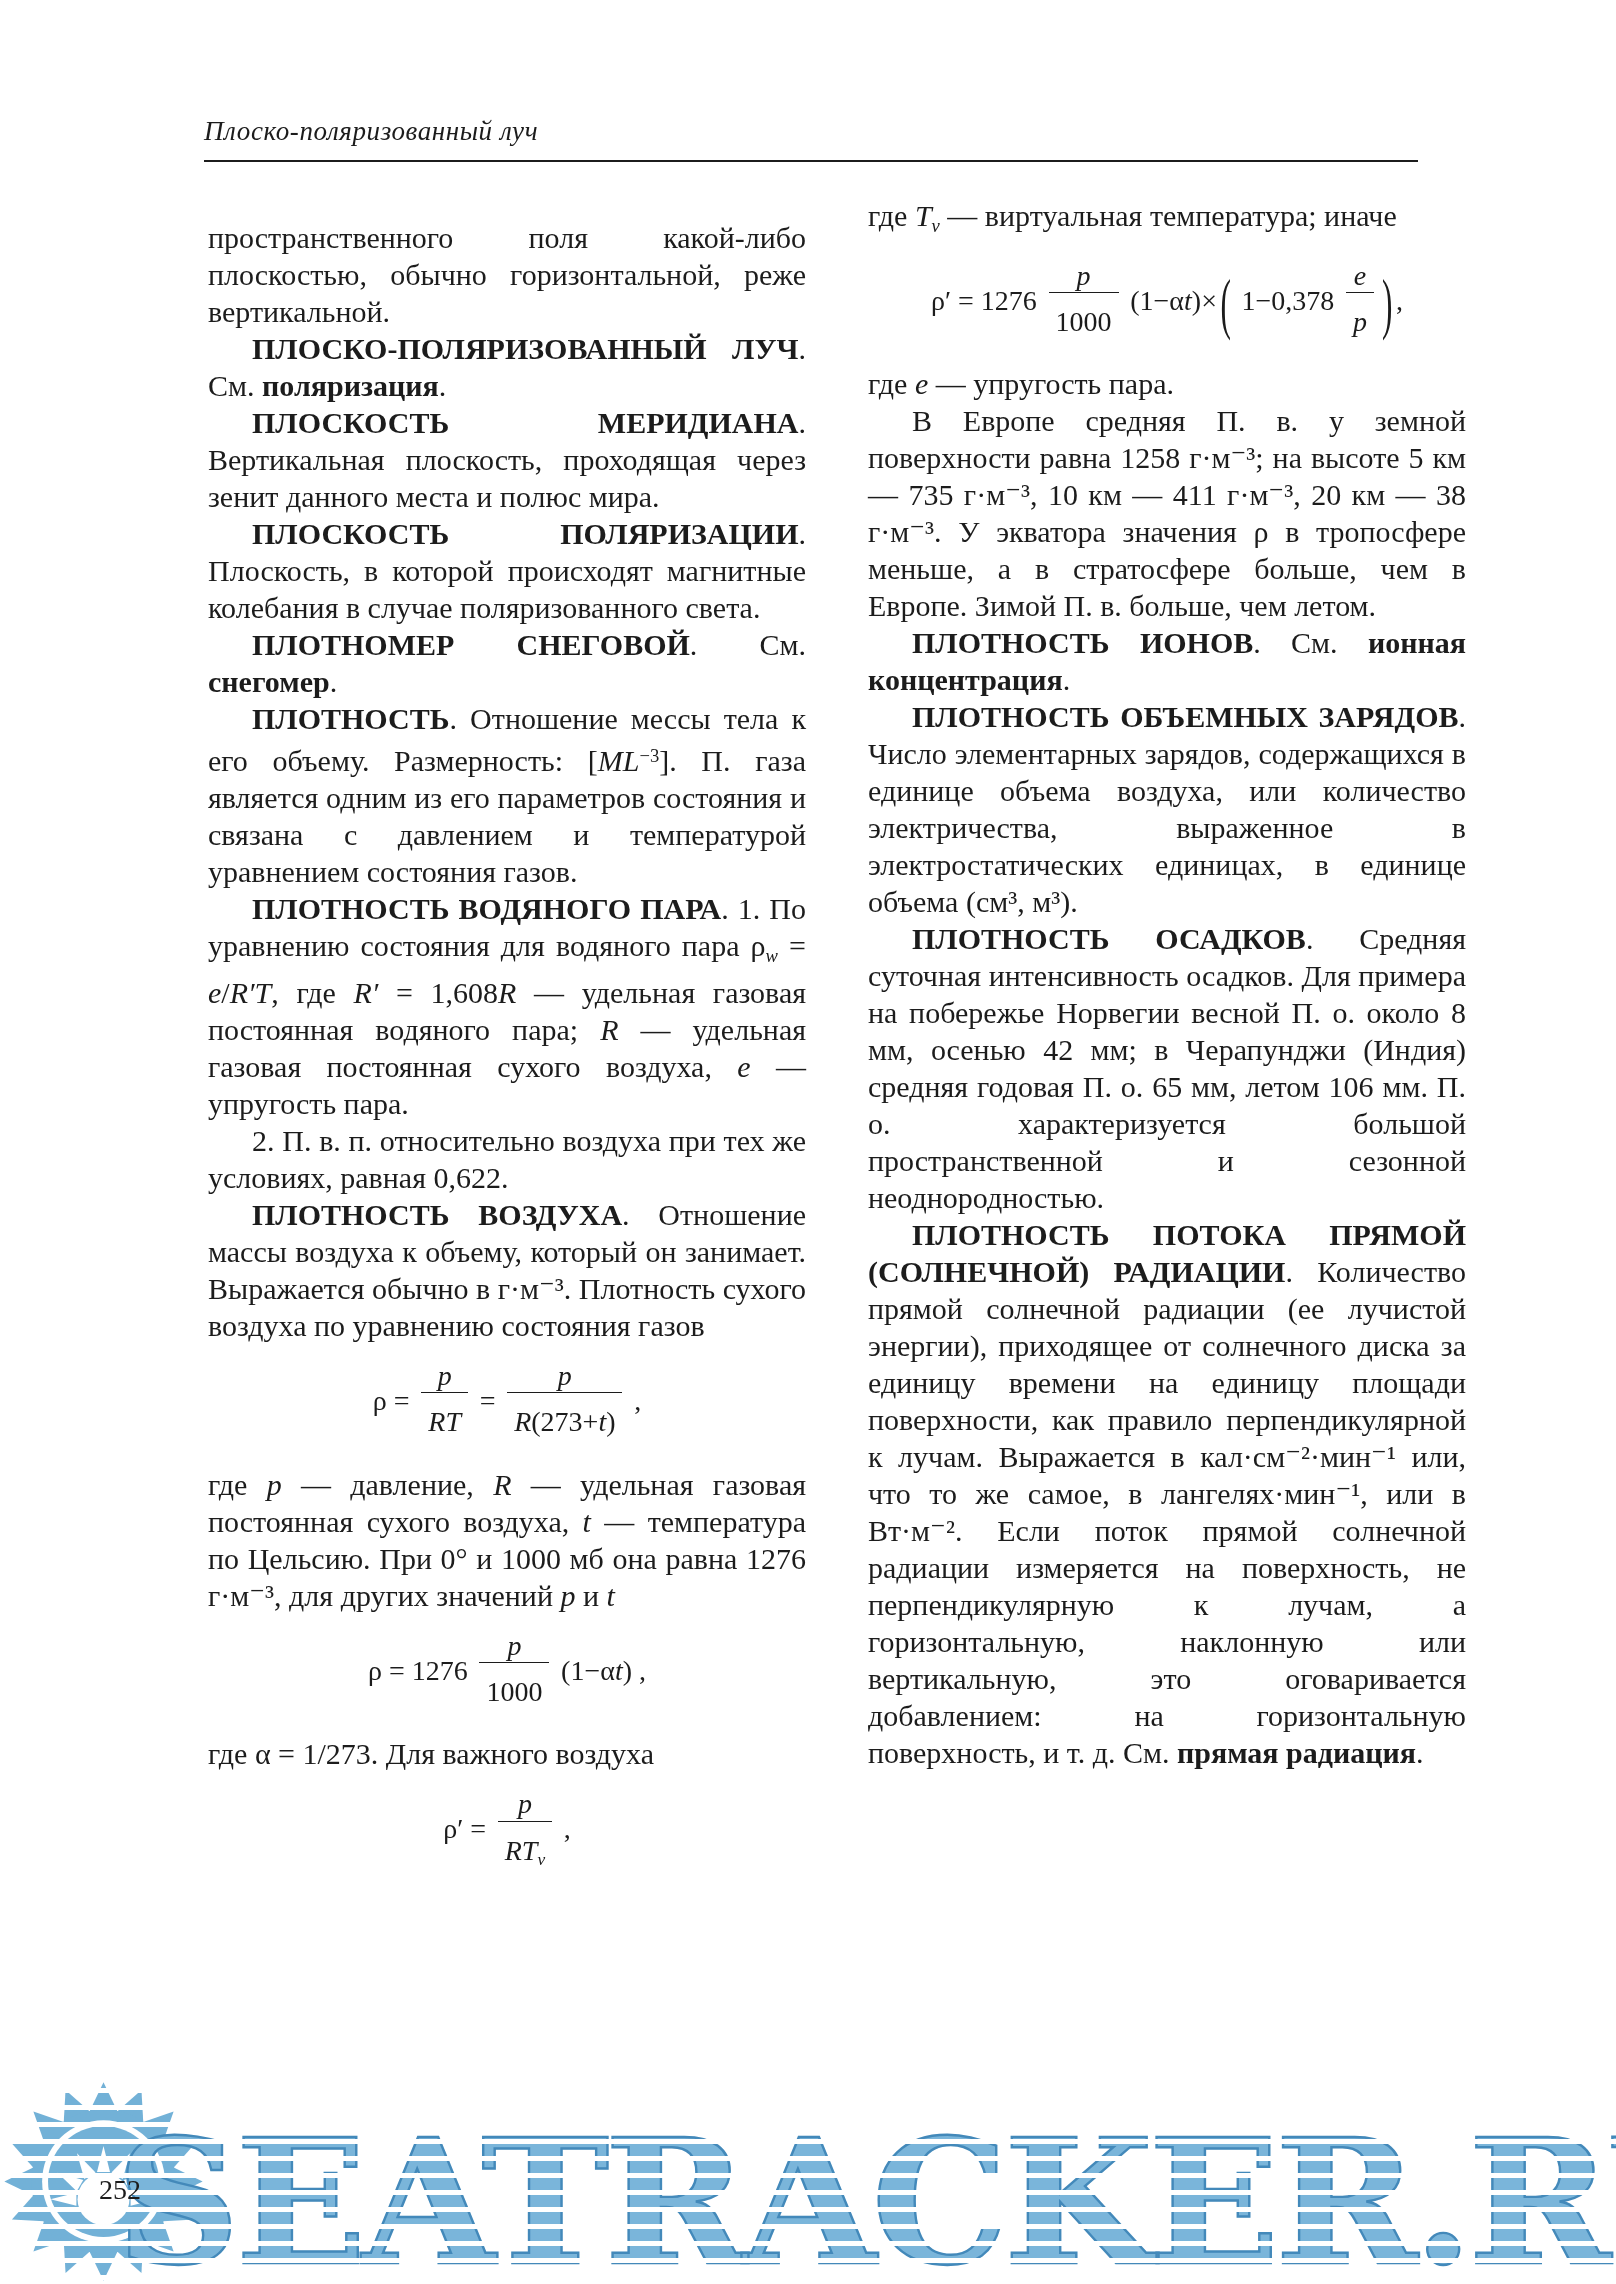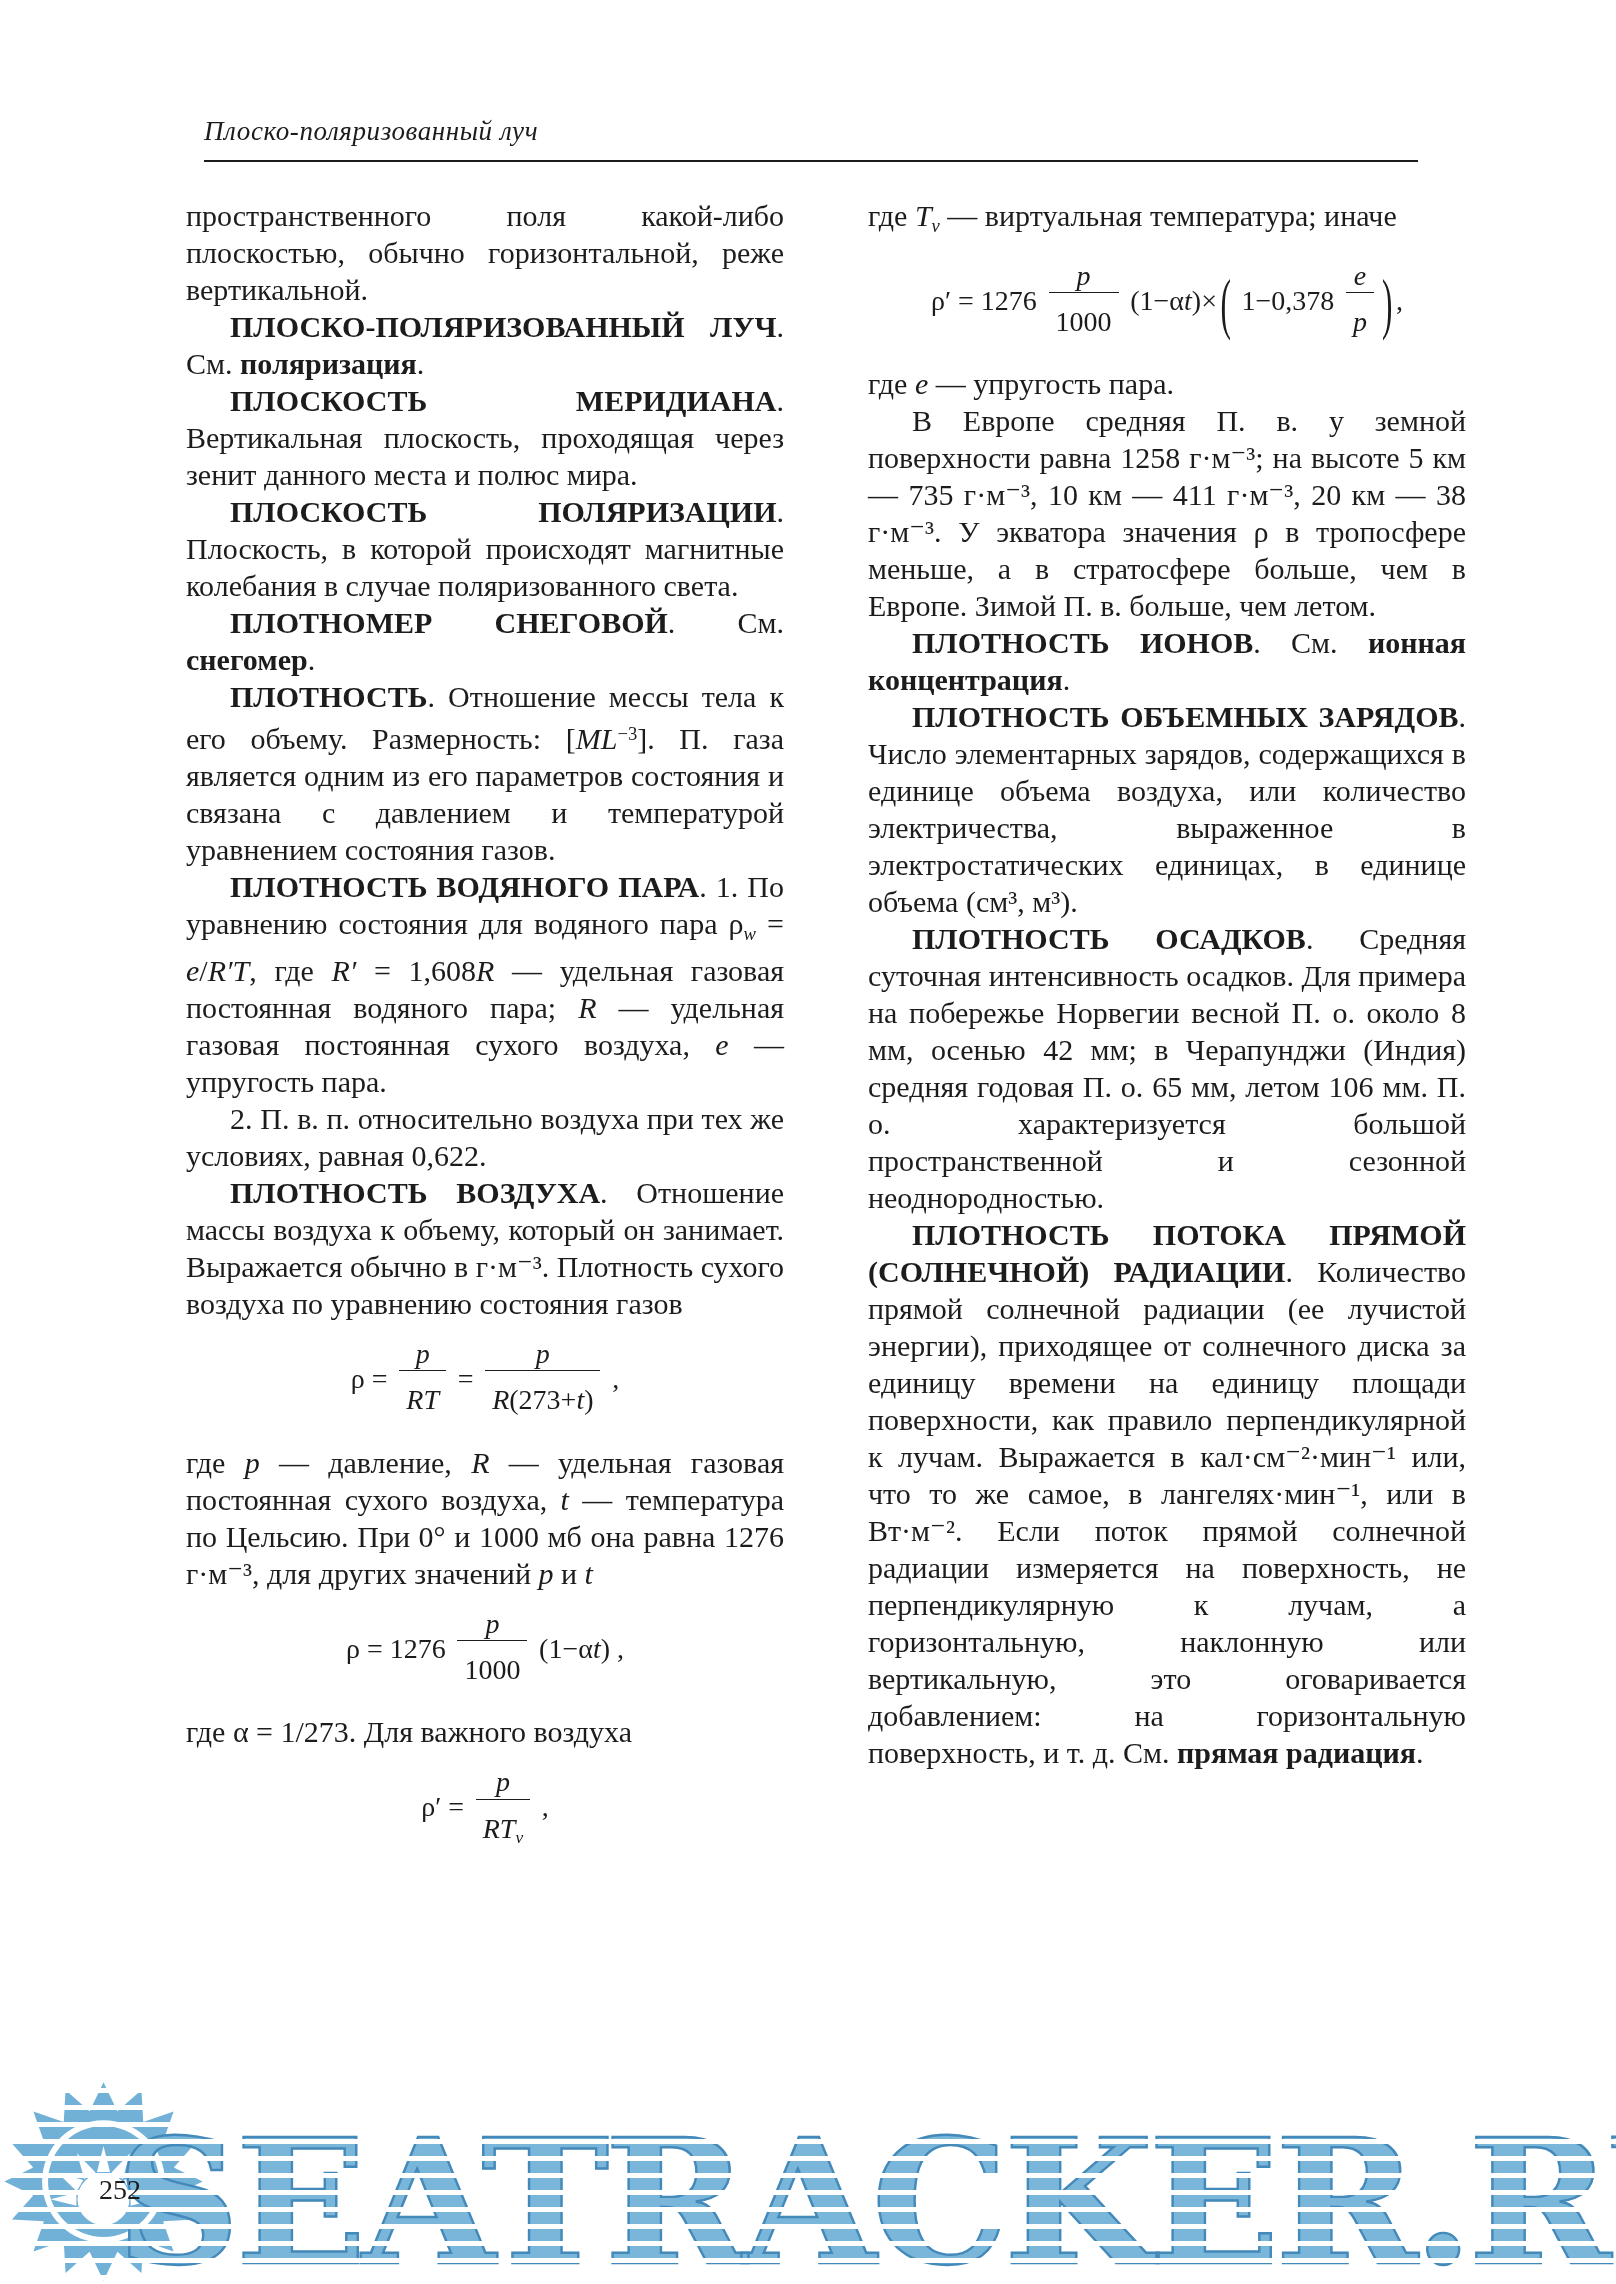--- a/index.html
+++ b/index.html
@@ -2,21 +2,21 @@
 <html style="font-size:9.4px"><head>
 <meta charset="utf-8">
 <style>
   html,body{margin:0;padding:0;background:#ffffff;}
   body{width:1616px;height:2284px;position:relative;overflow:hidden;
        font-family:"Liberation Serif","DejaVu Serif",serif;color:#1c1c1c;}
   .page{position:absolute;inset:0;}
   .running-head{position:absolute;left:204px;top:116px;font-style:italic;font-size:27px;letter-spacing:0.6px;}
   .head-rule{position:absolute;left:204px;top:160px;width:1214px;height:1.8px;background:#1c1c1c;}
   .col{position:absolute;top:197px;width:598px;font-size:30px;line-height:37px;text-align:justify;}
-  .col-left{left:186px;}
+  .col-left{left:208px;margin-top:22px;}
   .col-right{left:868px;}
   .para{margin:0;}
   .para.ind{text-indent:44px;}
   .b{font-weight:bold;}
   .i{font-style:italic;}
   .sub{font-size:0.62em;font-style:italic;vertical-align:-0.3em;}
   .sup{font-size:0.62em;vertical-align:0.5em;}
   .formula{text-align:center;margin:15.3px 0;line-height:1.12;font-size:28px;}
   .frac{display:inline-block;vertical-align:-0.75em;text-align:center;margin:0 4.7px;line-height:1.18;}
   .frac .num{display:block;padding:0 7px;}

